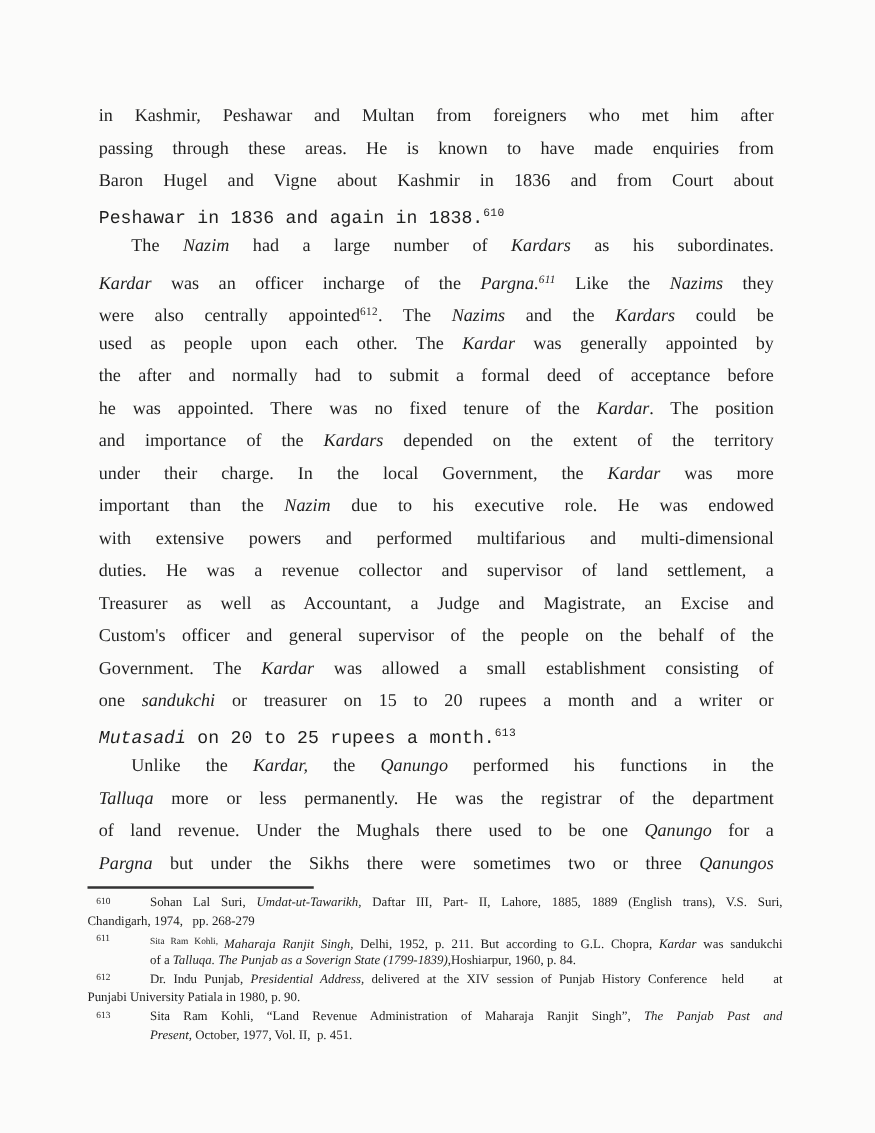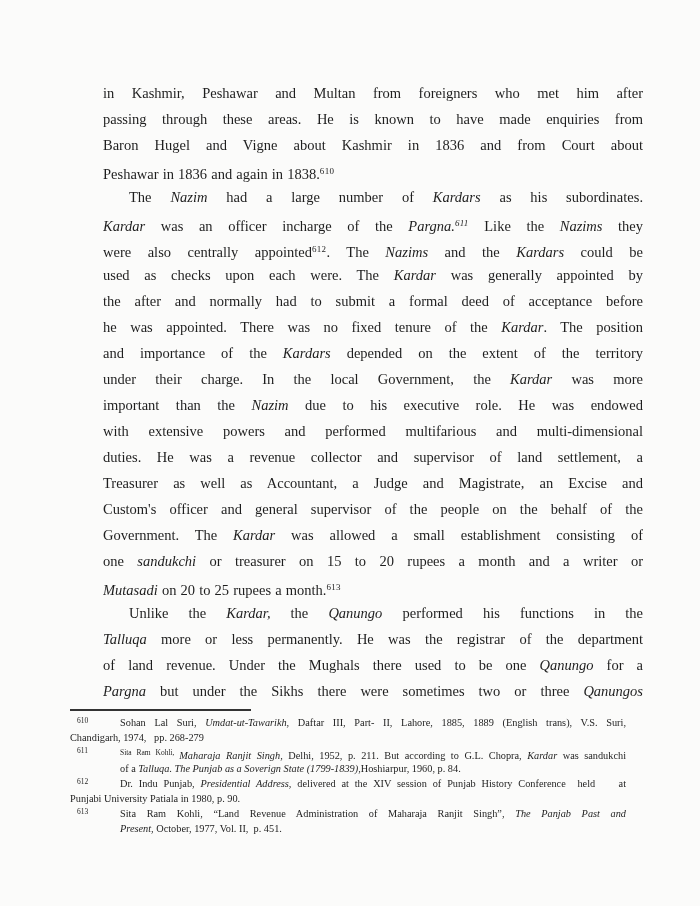--- a/index.html
+++ b/index.html
@@ -7,23 +7,22 @@
     position:relative; width:700px; height:906px;
     background:#fbfbfa; color:#1e1e1e; overflow:hidden;
     font-family:"Liberation Serif", serif;
   }
   .body-block { position:absolute; left:79px; top:80px; width:540px; }
   .bline {
     box-sizing:border-box; width:100%;
     font-size:14.5px; line-height:26px; height:26px; overflow:hidden;
     text-align:justify; text-align-last:justify;
     word-spacing:0.5px;
-    margin-left:24px;
   }
-  .bline.nojust { text-align:left; text-align-last:left; }
+  .bline.nojust { text-align:left; text-align-last:left;font-family:Liberation Mono, monospace; }
   .bline.indent { padding-left:26px; }
   .it { font-style:italic; }
   .sup { font-size:9px; vertical-align:5px; letter-spacing:0.3px; }
   .small-seg { font-size:7.5px; vertical-align:3.5px; }
   .fn-rule {
     position:absolute; left:70px; top:709px; width:181px; height:2px;
     background:#333;
   }
   .fn-block { position:absolute; left:70px; top:715px; width:556px; }
   .fn { position:relative; }
@@ -46,21 +45,21 @@
       <div>
         <div class="bline"><span>in Kashmir, Peshawar and Multan from foreigners who met him after</span></div>
         <div class="bline"><span>passing through these areas. He is known to have made enquiries from</span></div>
         <div class="bline"><span>Baron Hugel and Vigne about Kashmir in 1836 and from Court about</span></div>
         <div class="bline nojust"><span>Peshawar in 1836 and again in 1838.</span><span class="sup">610</span></div>
       </div>
       <div>
         <div class="bline indent"><span>The </span><span class="it">Nazim</span><span> had a large number of </span><span class="it">Kardars</span><span> as his subordinates.</span></div>
         <div class="bline"><span class="it">Kardar</span><span> was an officer incharge of the </span><span class="it">Pargna.</span><span class="it sup">611</span><span> Like the </span><span class="it">Nazims</span><span> they</span></div>
         <div class="bline"><span>were also centrally appointed</span><span class="sup">612</span><span>. The </span><span class="it">Nazims</span><span> and the </span><span class="it">Kardars</span><span> could be</span></div>
-        <div class="bline"><span>used as checks upon each were. The </span><span class="it">Kardar</span><span> was generally appointed by</span></div>
+        <div class="bline"><span>used as people upon each other. The </span><span class="it">Kardar</span><span> was generally appointed by</span></div>
         <div class="bline"><span>the after and normally had to submit a formal deed of acceptance before</span></div>
         <div class="bline"><span>he was appointed. There was no fixed tenure of the </span><span class="it">Kardar</span><span>. The position</span></div>
         <div class="bline"><span>and importance of the </span><span class="it">Kardars</span><span> depended on the extent of the territory</span></div>
         <div class="bline"><span>under their charge. In the local Government, the </span><span class="it">Kardar</span><span> was more</span></div>
         <div class="bline"><span>important than the </span><span class="it">Nazim</span><span> due to his executive role. He was endowed</span></div>
         <div class="bline"><span>with extensive powers and performed multifarious and multi-dimensional</span></div>
         <div class="bline"><span>duties. He was a revenue collector and supervisor of land settlement, a</span></div>
         <div class="bline"><span>Treasurer as well as Accountant, a Judge and Magistrate, an Excise and</span></div>
         <div class="bline"><span>Custom's officer and general supervisor of the people on the behalf of the</span></div>
         <div class="bline"><span>Government. The </span><span class="it">Kardar</span><span> was allowed a small establishment consisting of</span></div>

